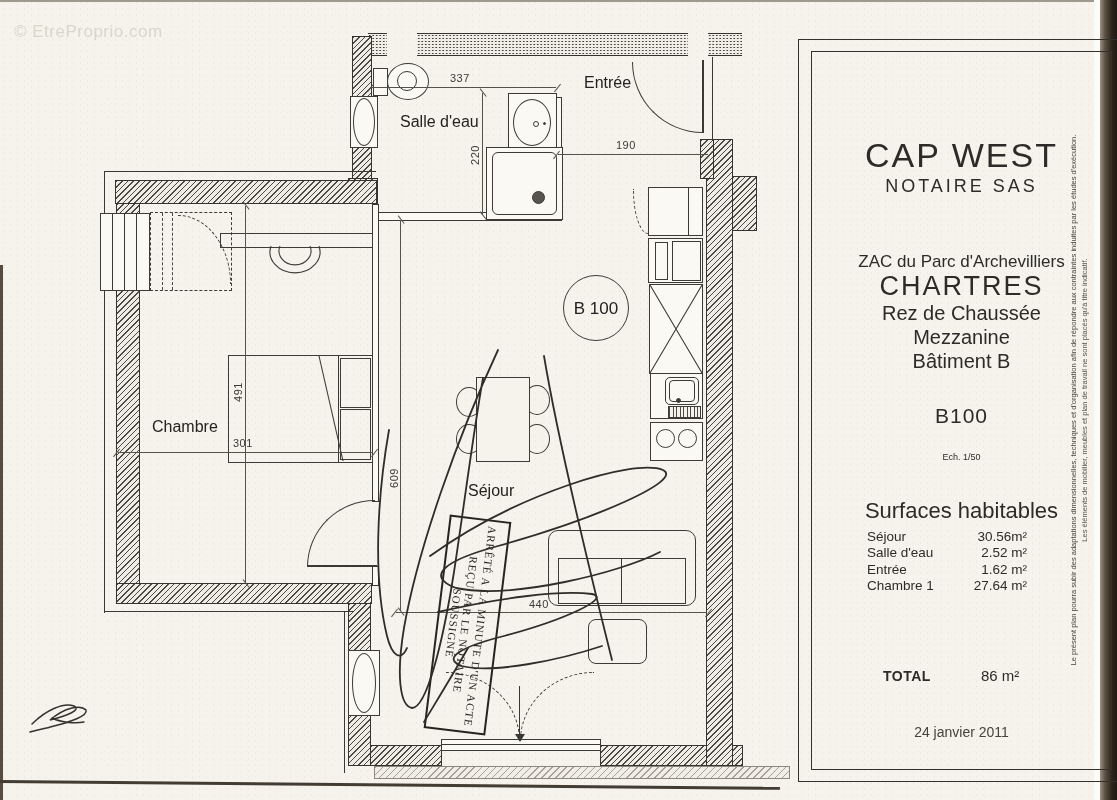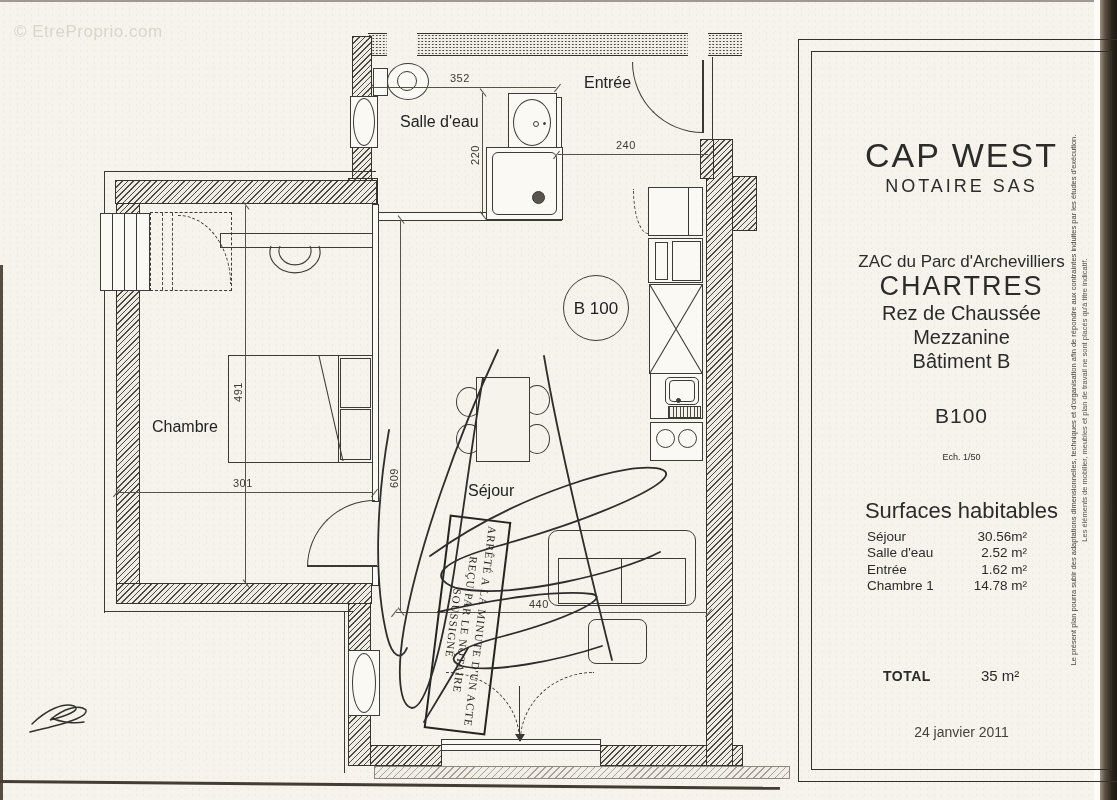--- a/index.html
+++ b/index.html
@@ -160,32 +160,32 @@
     <div class="arc" style="left:178px;top:215px;width:53px;height:69px;border-top-width:1px;border-right-width:1px;border-top-right-radius:100%;border-style:dashed;"></div>
 
     <div class="fixture round nofill" style="left:563px;top:275px;width:66px;height:66px;text-align:center;line-height:66px;font-size:17px;color:#232220;"><span>B 100</span></div>
 
     <div class="room-label" style="left:400px;top:113px;">Salle d'eau</div>
     <div class="room-label" style="left:584px;top:74px;">Entrée</div>
     <div class="room-label" style="left:152px;top:418px;">Chambre</div>
     <div class="room-label" style="left:468px;top:482px;">Séjour</div>
 
     <div class="dim-h" style="left:372px;top:87px;width:184px;">
-      <span class="dim-label" style="left:78px;top:-16px;">352</span>
+      <span class="dim-label" style="left:78px;top:-16px;">337</span>
     </div>
     <div class="dim-h" style="left:558px;top:154px;width:150px;">
-      <span class="dim-label" style="left:58px;top:-16px;">240</span>
+      <span class="dim-label" style="left:58px;top:-16px;">190</span>
     </div>
     <div class="dim-v" style="left:482px;top:93px;height:122px;">
       <span class="dim-label" style="left:-18px;top:56px;transform:rotate(-90deg);">220</span>
     </div>
     <div class="dim-v" style="left:245px;top:206px;height:377px;">
       <span class="dim-label" style="left:-18px;top:180px;transform:rotate(-90deg);">491</span>
     </div>
-    <div class="dim-h" style="left:118px;top:492px;width:255px;text-align:right;">
+    <div class="dim-h" style="left:118px;top:452px;width:255px;text-align:right;">
       <span class="dim-label" style="left:115px;top:-16px;">301</span>
     </div>
     <div class="dim-h" style="left:396px;top:612px;width:311px;">
       <span class="dim-label" style="left:133px;top:-15px;">440</span>
     </div>
     <div class="dim-v" style="left:400px;top:220px;height:391px;">
       <span class="dim-label" style="left:-17px;top:252px;transform:rotate(-90deg);">609</span>
     </div>
   </div>
 
@@ -233,25 +233,25 @@
       <div class="srow">
         <span>Salle d'eau</span>
         <span class="sval">2.52 m²</span>
       </div>
       <div class="srow">
         <span>Entrée</span>
         <span class="sval">1.62 m²</span>
       </div>
       <div class="srow">
         <span>Chambre 1</span>
-        <span class="sval">14.78 m²</span>
+        <span class="sval">27.64 m²</span>
       </div>
     </div>
     <div class="abs" style="left:84px;top:628px;font-size:14px;font-weight:bold;letter-spacing:0.5px;">TOTAL</div>
-    <div class="abs" style="left:182px;top:627px;font-size:15px;">35 m²</div>
+    <div class="abs" style="left:182px;top:627px;font-size:15px;">86 m²</div>
     <div class="tbt" style="top:684px;font-size:14px;color:#45433c;">24 janvier 2011</div>
   </div>
 
   <div class="abs" style="left:1068px;top:28px;width:26px;height:744px;overflow:visible;">
     <div style="position:absolute;left:0;top:744px;width:744px;transform:rotate(-90deg);transform-origin:0 0;">
       <div class="vnote">Le présent plan pourra subir des adaptations dimensionnelles, techniques et d'organisation afin de répondre aux contraintes induites par les études d'exécution.</div>
       <div class="vnote" style="color:#55534b;">Les éléments de mobilier, meubles et plan de travail ne sont placés qu'à titre indicatif.</div>
     </div>
   </div>
 

